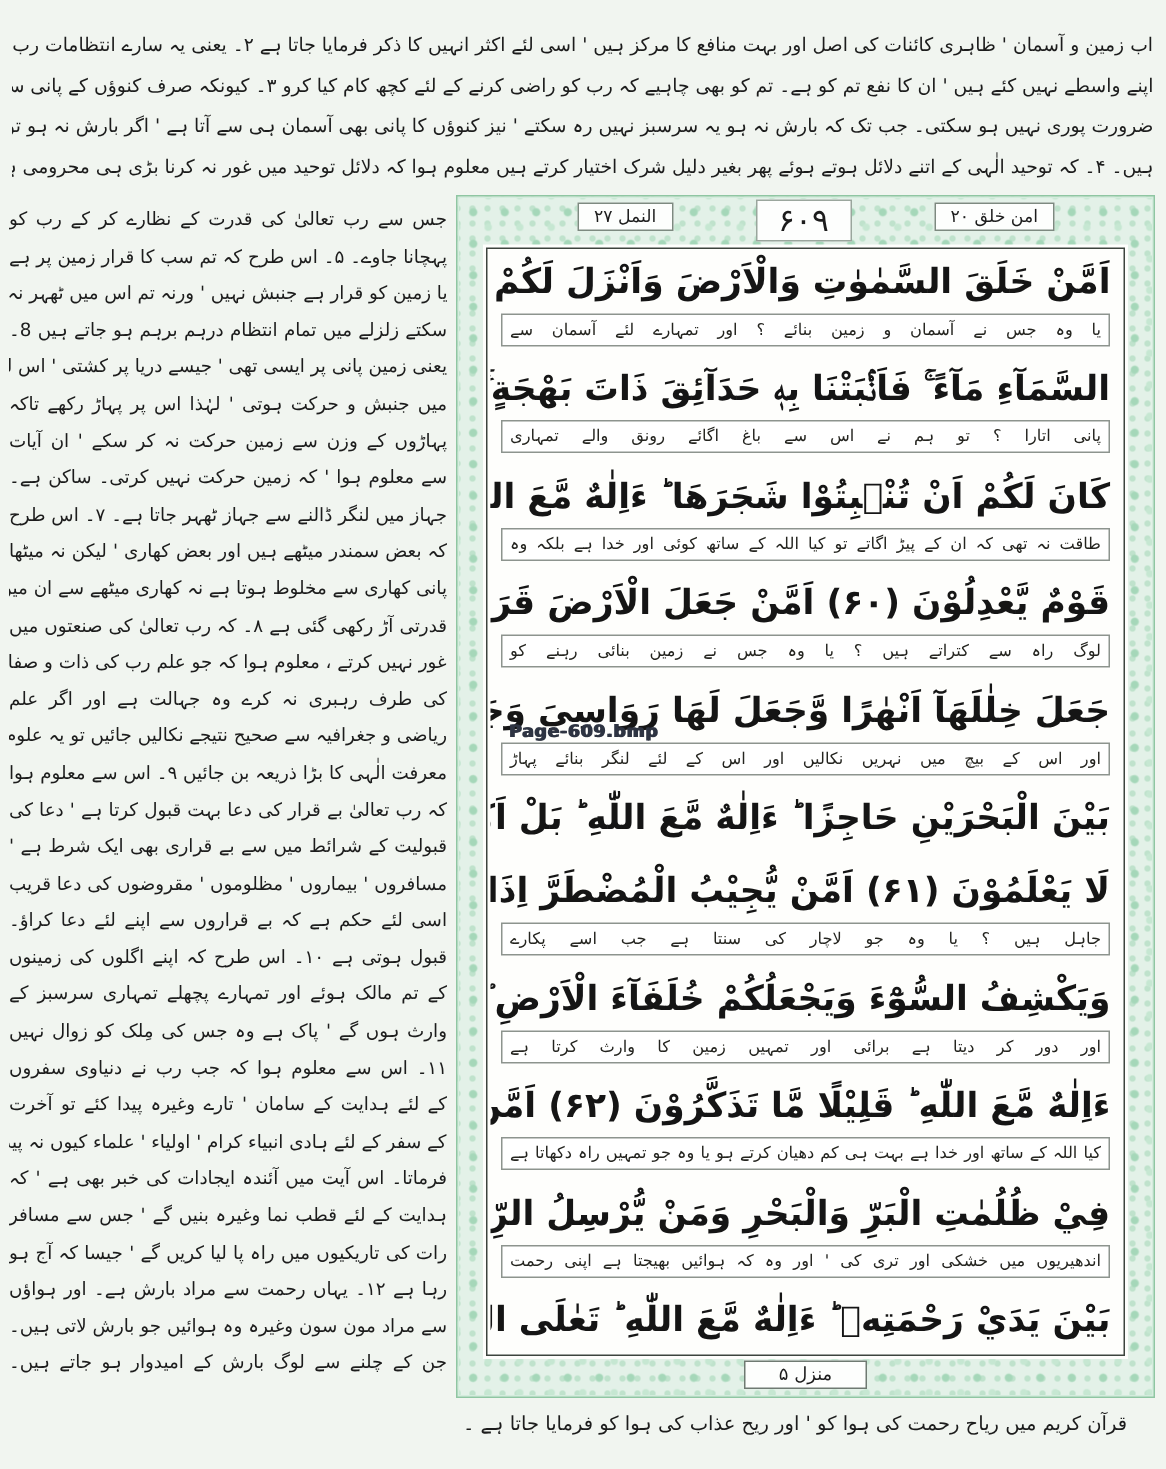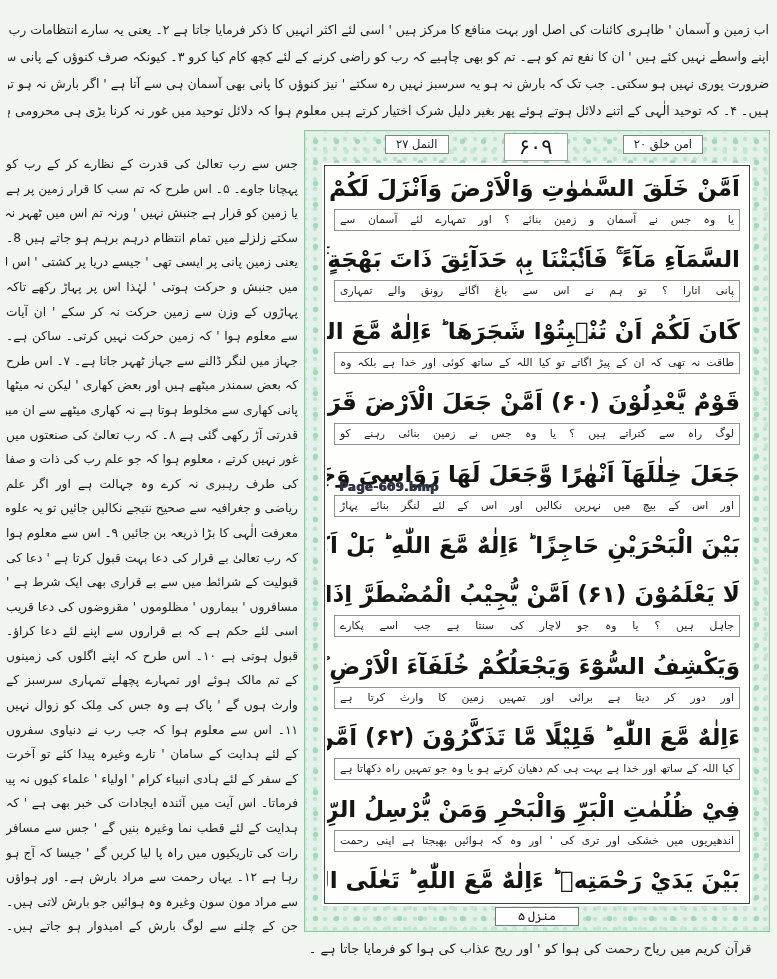--- a/index.html
+++ b/index.html
@@ -12,21 +12,21 @@
   }
   
   .top-commentary{
     position:absolute;top:16px;right:8px;left:8px;
     font-size:12.5px;line-height:27px;
   }
   .c-line{white-space:nowrap;overflow:hidden;text-align:right;}
   .top-commentary .c-line{text-align:justify;text-align-last:justify;}
   
   .side-commentary{
-    position:absolute;top:152px;left:6px;width:292px;
+    position:absolute;top:134px;left:6px;width:292px;
     font-size:12.2px;line-height:24.6px;
   }
   .side-commentary .c-line{text-align:justify;text-align-last:justify;}
   
   .quran-frame{
     position:absolute;top:130px;left:304px;width:464px;height:800px;
     border:1px solid #8fc6a2;
     background-color:#e3f1e8;
     background-image:
       radial-gradient(circle, #a5d7b9 2.2px, rgba(0,0,0,0) 3.2px),
@@ -69,21 +69,21 @@
     white-space:nowrap;overflow:hidden;
     text-align:justify;text-align-last:justify;direction:rtl;
     background:#fff;color:#24241f;
   }
   .frame-footer{
     position:absolute;bottom:5px;left:0;right:0;height:19px;
     display:flex;justify-content:center;
   }
   .manzil-box{
     background:#fdfefd;border:1px solid #6f7a72;
-    font-size:12px;line-height:16px;padding:0 22px;white-space:nowrap;font-family:Liberation Serif, serif;
+    font-size:12px;line-height:16px;padding:0 22px;white-space:nowrap;
   }
   
   .watermark{
     position:absolute;top:480px;left:318px;
     direction:ltr;font-family:"DejaVu Sans",sans-serif;
     font-size:11.5px;font-weight:bold;color:#2e3442;
     text-shadow:1px 0 0 #2e3442;letter-spacing:0.5px;margin-left:21px;
   }
   .footer-note{
     position:absolute;top:941px;left:295px;width:470px;

